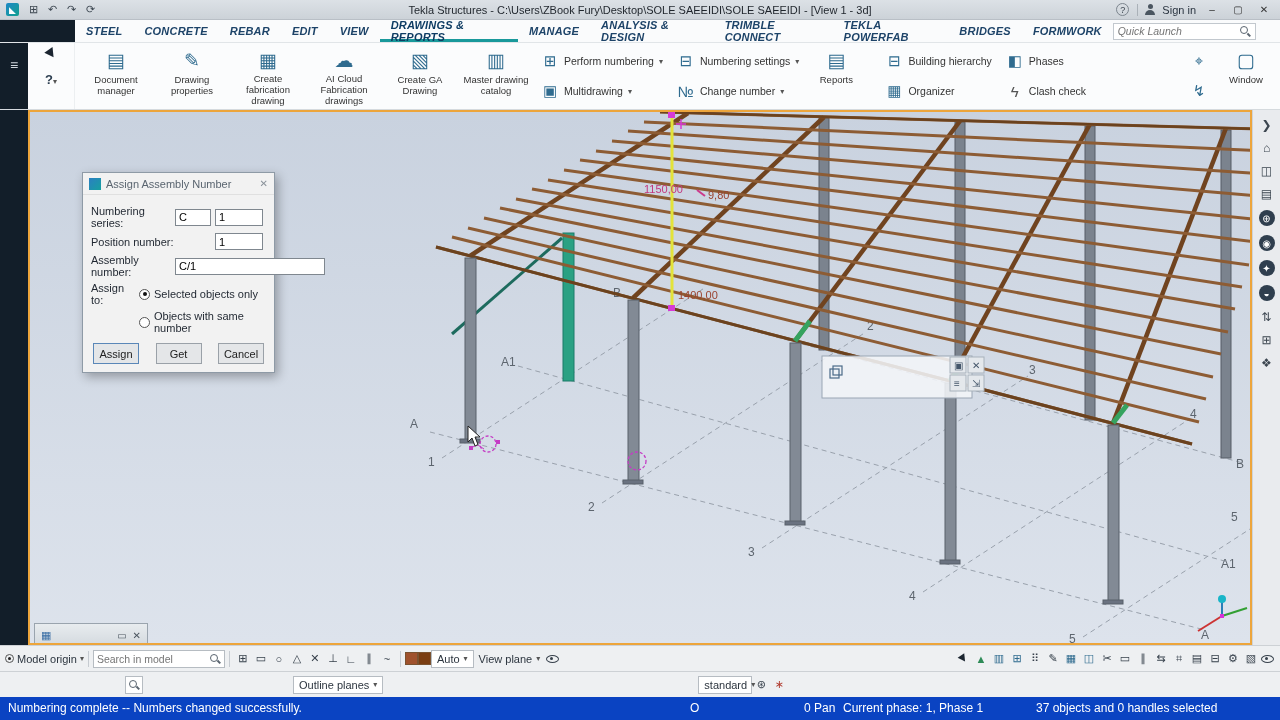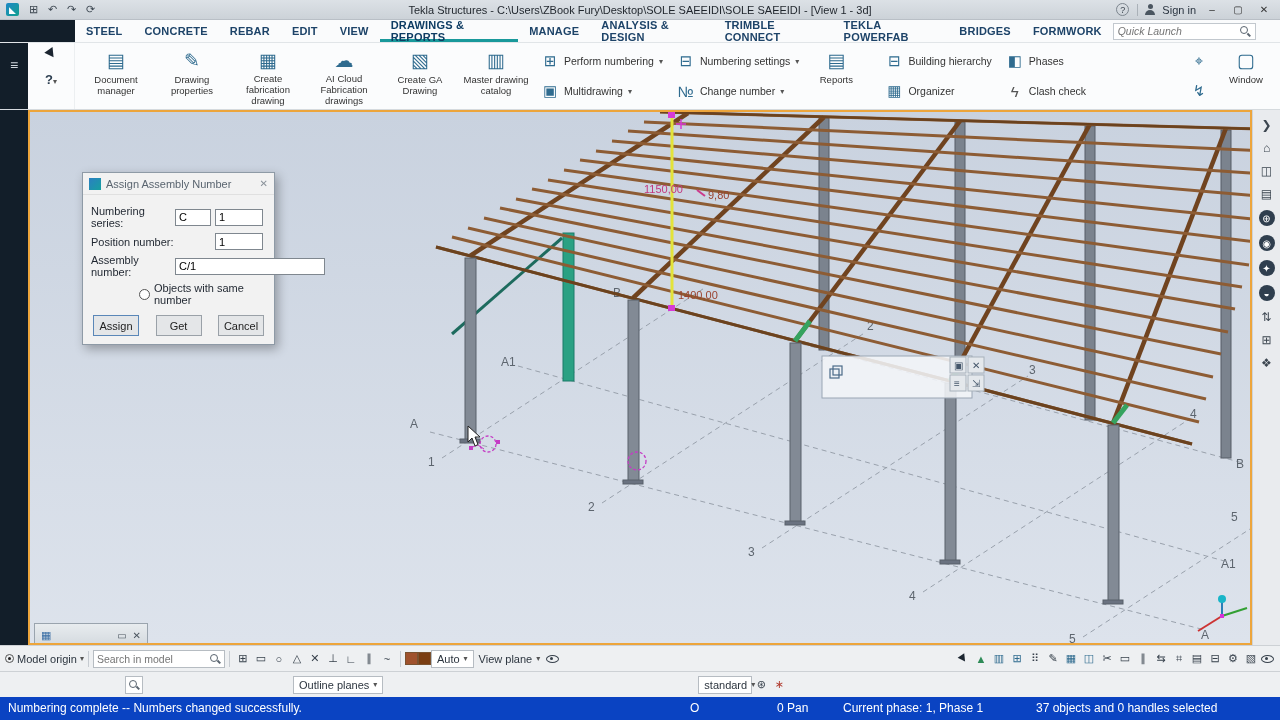--- a/index.html
+++ b/index.html
@@ -11,21 +11,21 @@
   .tb-ico { width:17px; height:16px; display:inline-flex; align-items:center; justify-content:center; font-size:11px; color:#3c4650; margin-right:2px; }
   .tb-title { position:absolute; left:0; right:0; text-align:center; font-size:11px; color:#1e242b; pointer-events:none; }
   .tb-right { margin-left:auto; display:flex; align-items:center; gap:6px; z-index:2; }
   .tb-sep-v { width:1px; height:12px; background:#aab1b8; }
   .signin { font-size:11px; color:#2a3440; }
   .win-ctl { width:20px; height:15px; display:inline-flex; align-items:center; justify-content:center; font-size:10px; color:#333; }
 
   
   .tabbar { height:23px; display:flex; background:#fafbfc; border-bottom:1px solid #e1e5e8; }
   .tabbar .dark-corner { width:75px; height:100%; background:#121e29; flex:none; }
-  .tabs { display:flex; align-items:stretch; }
+  .tabs { display:flex; align-items:stretch;font-style:italic; }
   .tab { padding:0 11px; font-size:11px; font-weight:600; color:#1d4368; display:flex; align-items:center; letter-spacing:.2px; }
   .tab.active { color:#0e3c63; box-shadow:inset 0 -3px 0 #19999b; }
   .quick-launch { margin-left:auto; margin-right:24px; align-self:center; width:150px; height:17px; border:1px solid #c2c8ce; background:#fff; display:flex; align-items:center; padding:0 4px; }
   .quick-launch input { border:0; outline:0; flex:1; font-size:10.5px; font-style:italic; color:#4a545e; width:100px; background:transparent; font-family:"Liberation Sans",sans-serif; }
 
   
   .ribbonrow { height:67px; display:flex; background:#fbfcfd; border-bottom:1px solid #d5dade; }
   .ribbonrow .dark-strip { width:28px; background:#121e29; flex:none; display:flex; justify-content:center; }
   .hamburger { color:#cfd6dd; font-size:14px; margin-top:14px; }
   .ribbon-left-col { width:47px; flex:none; display:flex; flex-direction:column; align-items:center; padding-top:6px; gap:12px; border-right:1px solid #eceff1; }
@@ -405,20 +405,25 @@
           <input class="dlg-input" style="width: 36px; margin-right: 4px;" value="C">
           <input class="dlg-input" style="width: 48px;" value="1">
         </div>
         <div class="dlg-row">
           <span class="dlg-lab">Position number:</span>
           <input class="dlg-input" style="width: 48px; margin-left: 40px;" value="1">
         </div>
         <div class="dlg-row">
           <span class="dlg-lab">Assembly number:</span>
           <input class="dlg-input" style="flex: 1 1 0%;" value="C/1">
+        </div>
+        <div class="dlg-row">
+          <span class="dlg-lab-sm">Assign to:</span>
+          <span class="radio checked"></span>
+          <span class="radio-lab">Selected objects only</span>
         </div>
         <div class="dlg-row" style="margin-left:48px">
           <span class="radio"></span>
           <span class="radio-lab">Objects with same number</span>
         </div>
         <div class="dlg-btns">
           <button class="dlg-btn primary">Assign</button>
           <button class="dlg-btn">Get</button>
           <button class="dlg-btn">Cancel</button>
         </div>
@@ -516,16 +521,16 @@
     <span class="rb-caret">▾</span>
   </div>
   <span class="icon-btn">⊛</span>
   <span class="icon-btn" style="color:#b03a2e">∗</span>
   <div style="flex:1"></div>
 </div>
 
 <div class="statusbar">
   <span style="left:8px">Numbering complete -- Numbers changed successfully.</span>
   <span style="left:690px">O</span>
-  <span style="left:777px">0 Pan</span>
+  <span style="left:804px">0 Pan</span>
   <span style="left:843px">Current phase: 1, Phase 1</span>
   <span style="left:1036px">37 objects and 0 handles selected</span>
 </div>
 
 </body></html>

